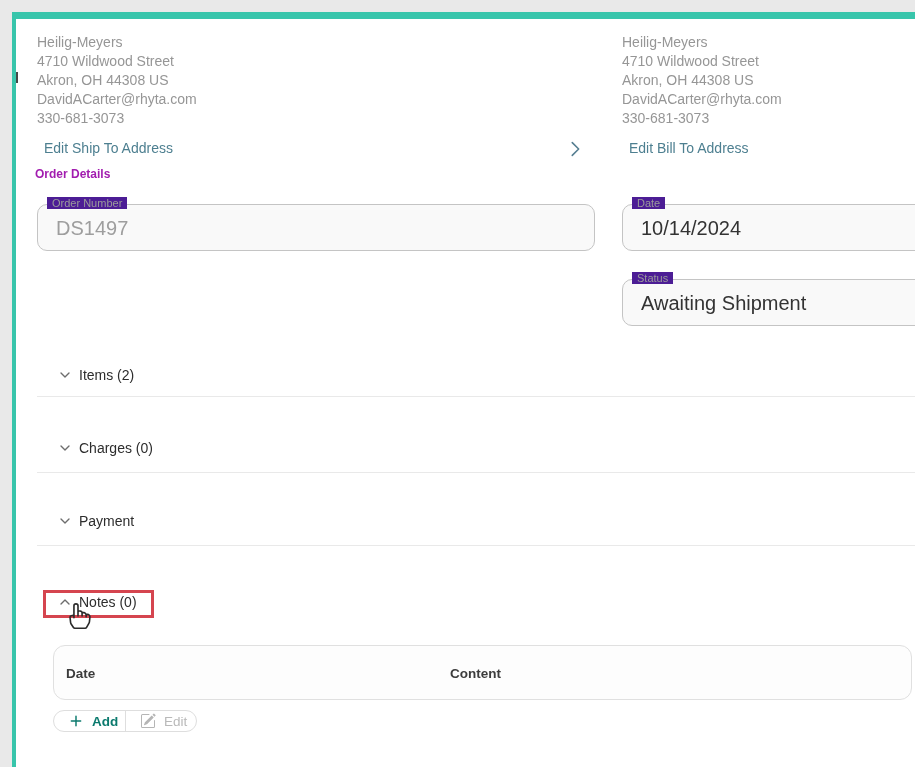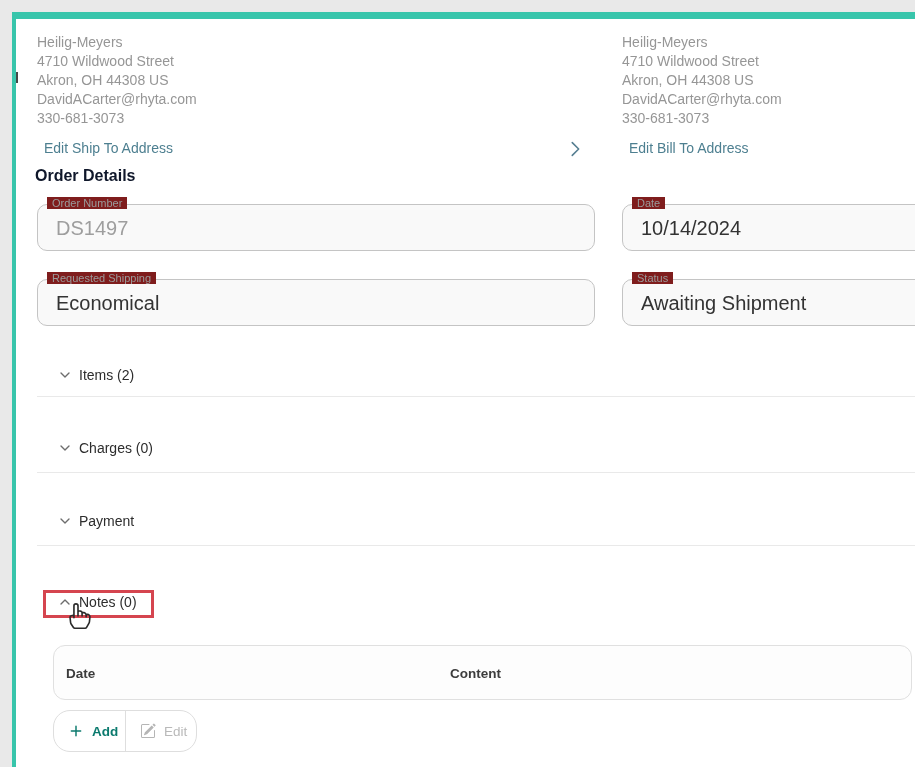--- a/index.html
+++ b/index.html
@@ -20,24 +20,24 @@
   .addr.shipto{left:25px;}
   .addr.billto{left:610px;}
   .addr div{white-space:nowrap;}
 
   .editlink{position:absolute;top:128px;font-size:14px;font-weight:500;color:#4d7f90;cursor:pointer;white-space:nowrap;}
   .editlink.ship{left:32px;}
   .editlink.bill{left:617px;}
 
   .addr-chevron{position:absolute;left:552px;top:126px;width:22px;height:22px;}
 
-  .page-title{position:absolute;left:23px;top:155px;font-size:16px;font-weight:600;color:#0f172a;}
+  .page-title{position:absolute;left:23px;top:155px;font-size:12px;font-weight:600;color:#a21caf;}
 
   .field{position:absolute;height:47px;border:1px solid #c4c4c4;border-radius:10px;background:#f9f9f9;}
-  .field .flabel{position:absolute;top:-8px;left:9px;background:#7f1d1d;padding:0 5px;font-size:11px;color:#9b9b9b;white-space:nowrap;}
+  .field .flabel{position:absolute;top:-8px;left:9px;background:#4c1d95;padding:0 5px;font-size:11px;color:#9b9b9b;white-space:nowrap;}
   .field .fvalue{position:absolute;left:18px;top:50%;transform:translateY(-50%);font-size:20px;color:#333333;white-space:nowrap;}
   .field .fvalue.muted{color:#9e9e9e;}
   .f0{left:25px;top:192px;width:558px;}
   .f1{left:610px;top:192px;width:365px;}
   .f2{left:25px;top:267px;width:558px;}
   .f3{left:610px;top:267px;width:365px;}
 
   .section{position:absolute;left:45px;height:22px;display:flex;align-items:center;gap:6px;cursor:pointer;}
   .section .slabel{font-size:14px;font-weight:500;color:#2d2d2d;white-space:nowrap;}
   .section .chev{width:16px;height:16px;display:inline-flex;}
@@ -54,21 +54,21 @@
 
   .hl-box{position:absolute;left:31px;top:578px;width:111px;height:28px;border:3px solid #d5454f;z-index:40;pointer-events:none;}
   .cursor{position:absolute;left:53px;top:591px;width:26px;height:27px;z-index:45;pointer-events:none;}
 
   .notes-table{position:absolute;left:41px;top:633px;width:859px;height:55px;border:1px solid #e0e0e0;border-radius:12px;background:#fdfdfd;}
   .notes-table .th{position:absolute;top:0;height:55px;line-height:55px;font-size:13.5px;font-weight:600;color:#3c3c3c;white-space:nowrap;}
   .th.c-date{left:12px;}
   .th.c-updated{left:196px;}
   .th.c-content{left:396px;}
 
-  .btn-group{position:absolute;left:41px;top:698px;height:42px;display:flex;border:1px solid #dedede;border-radius:17px;background:#ffffff;overflow:hidden;}
+  .btn-group{position:absolute;left:41px;top:698px;height:22px;display:flex;border:1px solid #dedede;border-radius:17px;background:#ffffff;overflow:hidden;}
   .btn{display:flex;align-items:center;gap:8px;padding:0 14px;font-size:13.5px;border-right:1px solid #dedede;background:transparent;border-top:none;border-bottom:none;border-left:none;cursor:pointer;}
   .btn:last-child{border-right:none;}
   .btn .bicon{display:inline-flex;width:16px;height:16px;}
   .btn.add{color:#0b7a6e;font-weight:700;width:72px;}
   .btn.remove{color:#b9b9b9;font-weight:500;width:98px;cursor:default;}
   .btn.edit{color:#b9b9b9;font-weight:500;width:70px;cursor:default;text-align:center;}
 </style>
 </head>
 <body>
 
@@ -108,24 +108,20 @@
 
   <div class="page-title">Order Details</div>
 
   <div class="field f0">
     <span class="flabel">Order Number</span>
     <span class="fvalue muted">DS1497</span>
   </div>
   <div class="field f1">
     <span class="flabel">Date</span>
     <span class="fvalue">10/14/2024</span>
-  </div>
-  <div class="field f2">
-    <span class="flabel">Requested Shipping</span>
-    <span class="fvalue">Economical</span>
   </div>
   <div class="field f3">
     <span class="flabel">Status</span>
     <span class="fvalue">Awaiting Shipment</span>
   </div>
 
   <div class="section s-items">
     <span class="chev">
       <svg viewBox="0 0 24 24" width="16" height="16" fill="none" stroke="#6d6d6d" stroke-width="2" stroke-linecap="round" stroke-linejoin="round">
           <polyline points="6 9 12 15 18 9"></polyline>

